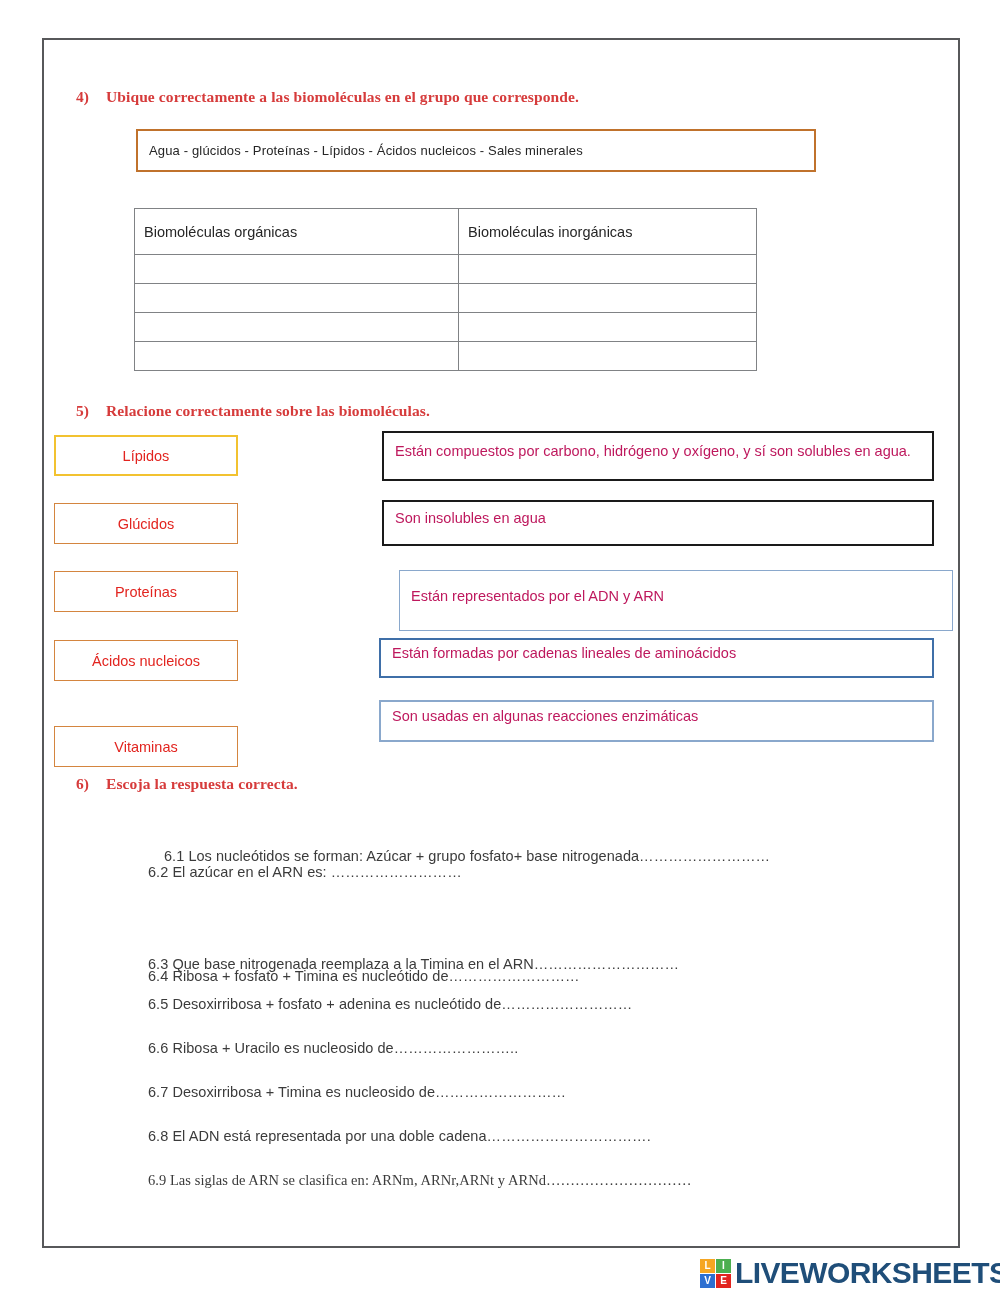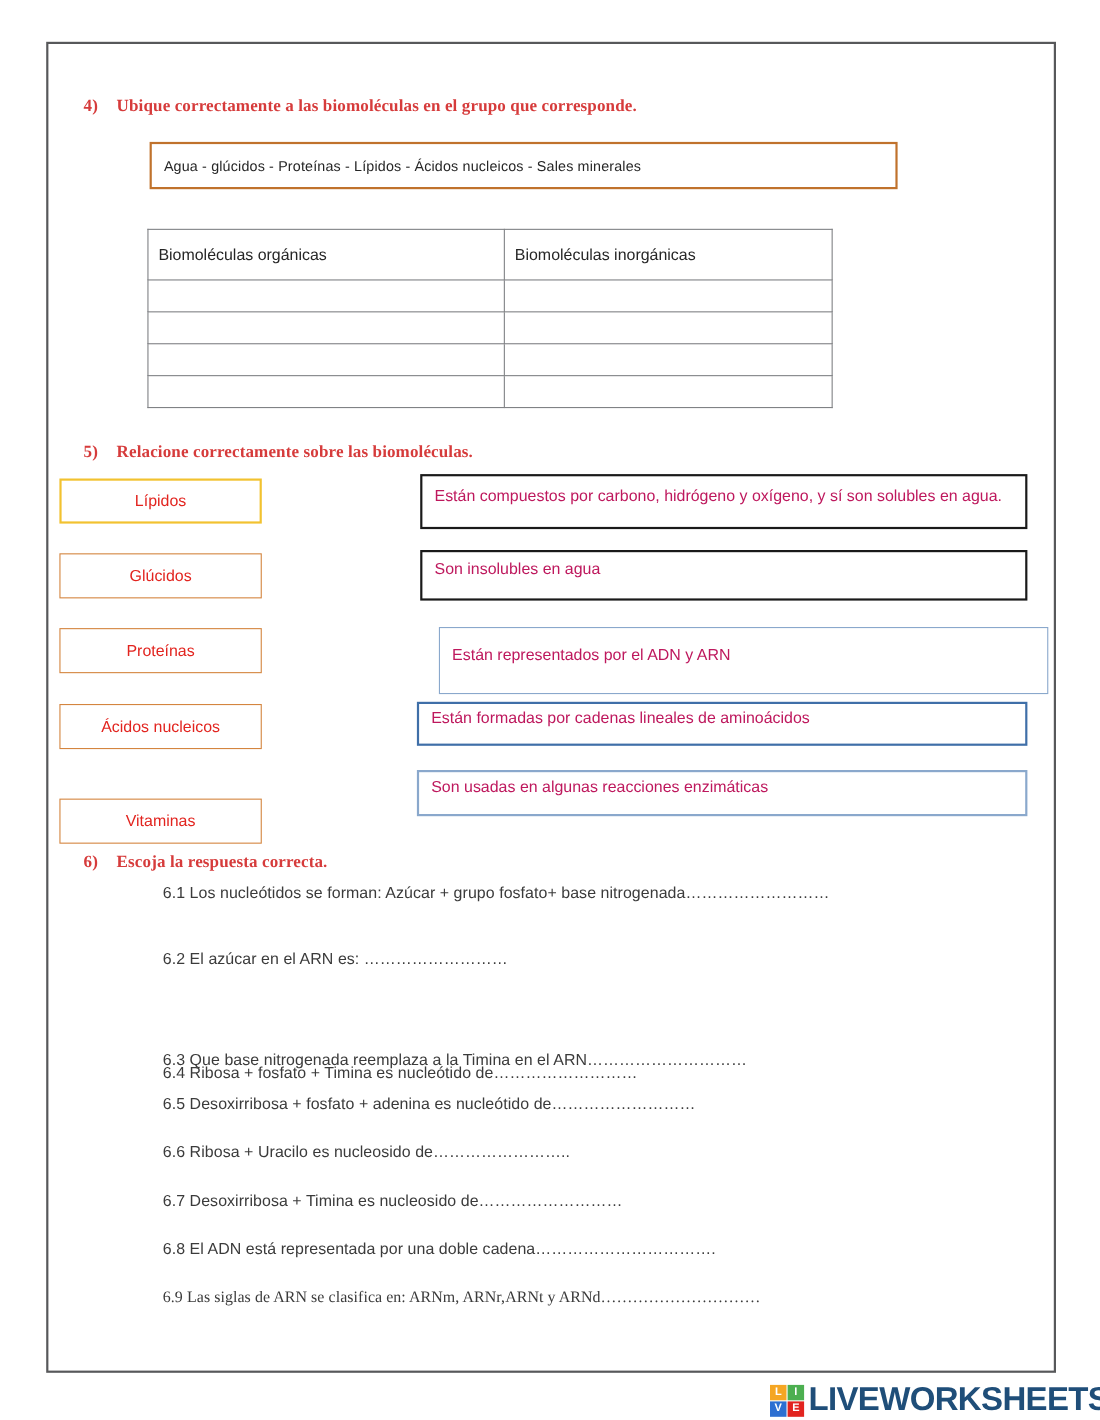--- a/index.html
+++ b/index.html
@@ -235,21 +235,21 @@
     <div class="def-box" id="def-4" style="left: 335px; top: 660px; width: 555px; height: 42px; border: 2px solid rgb(138, 168, 204);">
       <span>Son usadas en algunas reacciones enzimáticas</span>
     </div>
 
   </div>
 
   <div class="q-heading" style="left:32px; top:735px;">
     <span class="q-num">6)</span><span>Escoja la respuesta correcta.</span>
   </div>
 
-  <div class="sub-item" style="top:764px;">6.1 Los nucleótidos se forman: Azúcar + grupo fosfato+ base nitrogenada………………………</div>
+  <div class="sub-item" style="top:808px;margin-left:16px;">6.1 Los nucleótidos se forman: Azúcar + grupo fosfato+ base nitrogenada………………………</div>
   <div class="sub-item" style="top:824px;">6.2 El azúcar en el ARN es: ………………………</div>
   <div class="sub-item" style="top:916px;">6.3 Que base nitrogenada reemplaza a la Timina en el ARN…………………………</div>
   <div class="sub-item" style="top:928px;">6.4 Ribosa + fosfato + Timina es nucleótido de………………………</div>
   <div class="sub-item" style="top:956px;">6.5 Desoxirribosa + fosfato + adenina es nucleótido de………………………</div>
   <div class="sub-item" style="top:1000px;">6.6 Ribosa + Uracilo es nucleosido de……………………..</div>
   <div class="sub-item" style="top:1044px;">6.7 Desoxirribosa + Timina es nucleosido de………………………</div>
   <div class="sub-item" style="top:1088px;">6.8 El ADN está representada por una doble cadena…………………………….</div>
   <div class="sub-item" style="top:1132px;font-family:Liberation Serif, serif;">6.9 Las siglas de ARN se clasifica en: ARNm, ARNr,ARNt y ARNd…………………………</div>
 
 </div>

